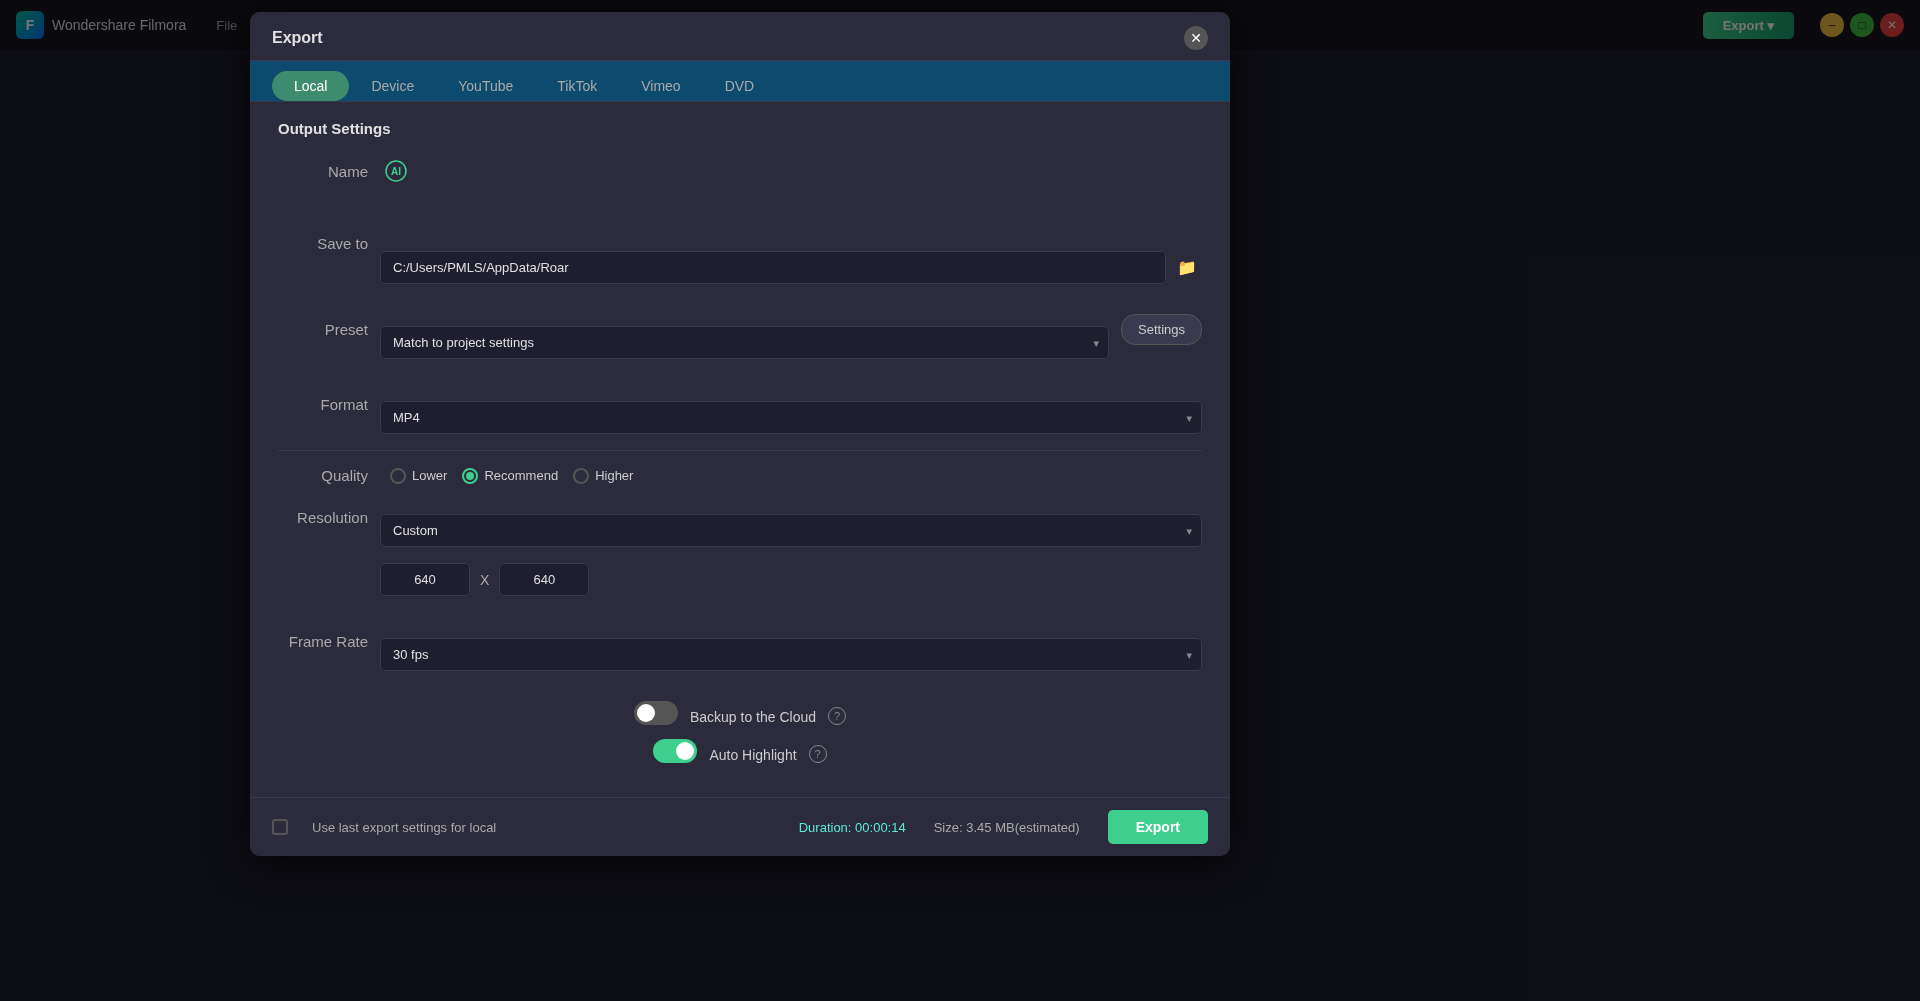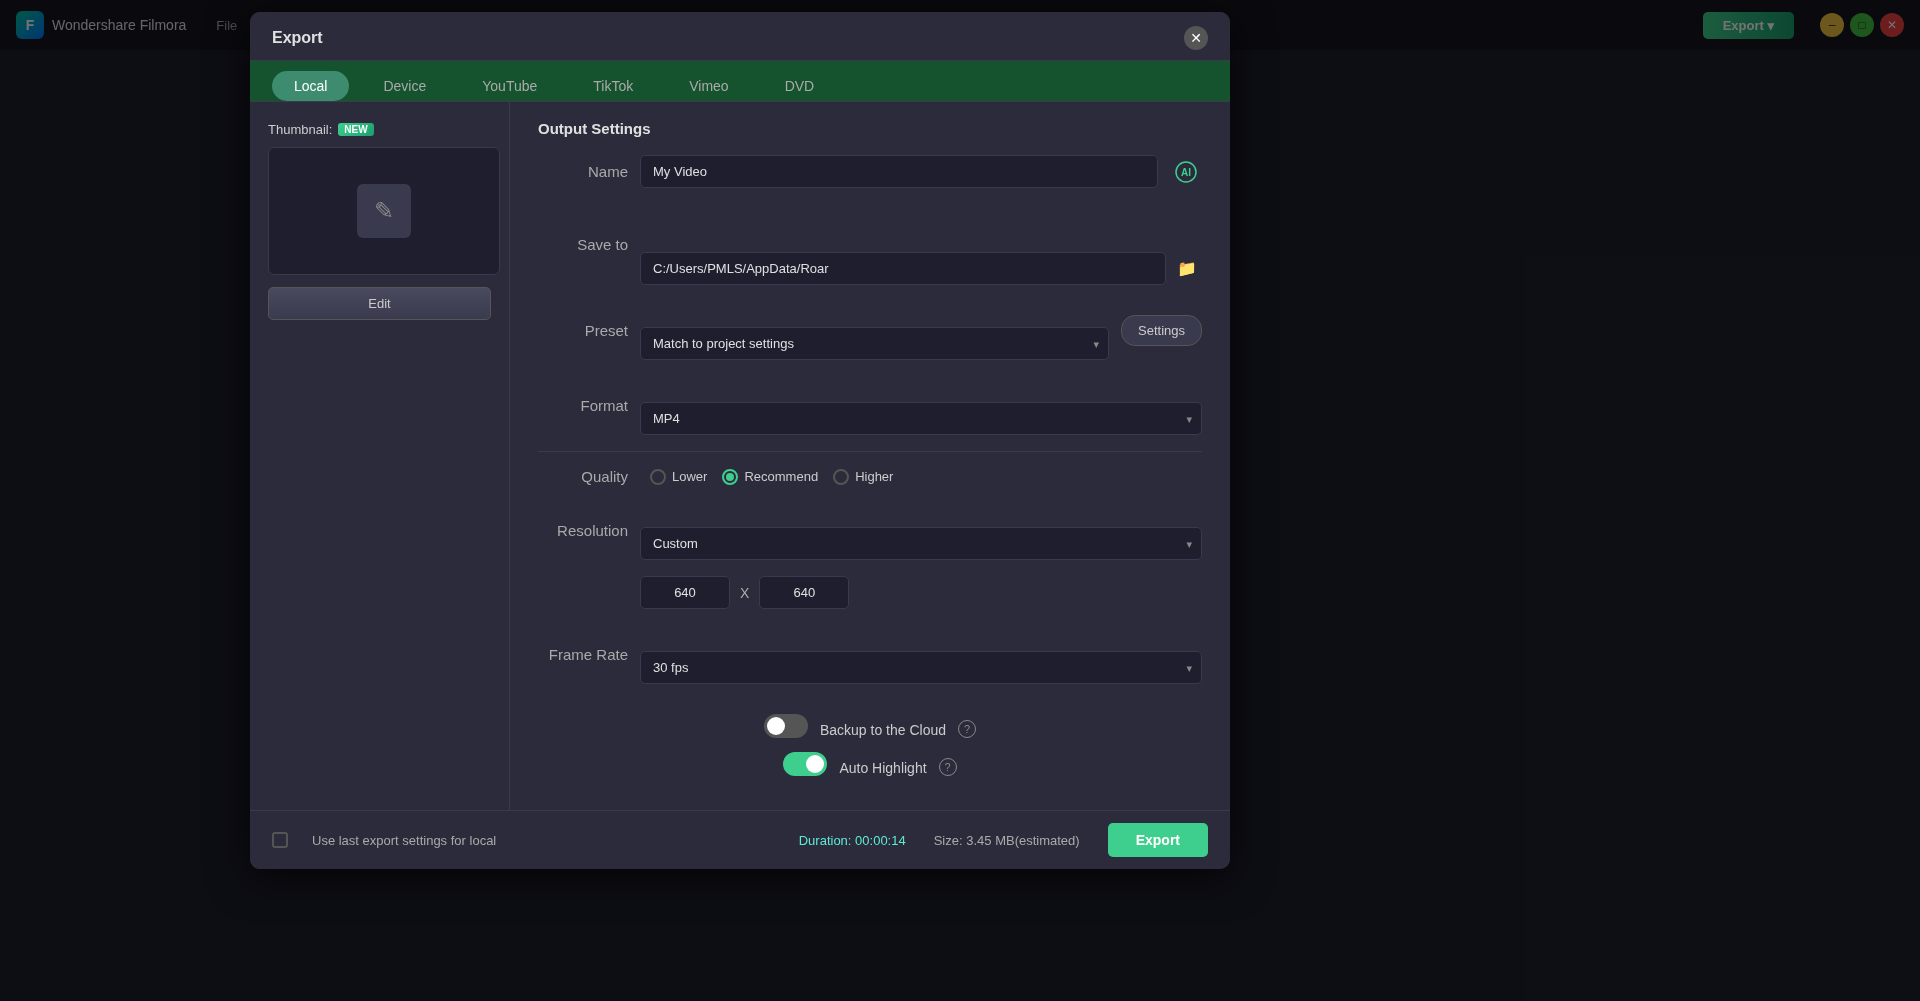--- a/index.html
+++ b/index.html
@@ -65,23 +65,23 @@
       background: #555;
       color: #fff;
       cursor: pointer;
       font-size: 14px;
       display: flex; align-items: center; justify-content: center;
     }
 
     
     .tab-bar {
       display: flex;
-      gap: 12px;
+      gap: 0;
       padding: 10px 22px 0 22px;
-      background: #14532d;
+      background: #0c4a6e;
       border-bottom: 1px solid #3a3a4e;
     }
 
     .tab {
       padding: 7px 22px;
       font-size: 14px;
       color: #aaa;
       cursor: pointer;
       border-radius: 5px 5px 0 0;
       border: none;
@@ -269,21 +269,21 @@
       border: none;
       border-top: 1px solid #3a3a4e;
       margin: 10px 0 16px 0;
     }
 
     
     .quality-row {
       display: flex;
       align-items: center;
       gap: 22px;
-      margin-bottom: 16px;
+      margin-bottom: 4px;
     }
 
     .radio-group {
       display: flex;
       align-items: center;
       gap: 15px;
     }
 
     .radio-option {
       display: flex;
@@ -566,37 +566,26 @@
     <button class="tab active">Local</button>
     <button class="tab">Device</button>
     <button class="tab">YouTube</button>
     <button class="tab">TikTok</button>
     <button class="tab">Vimeo</button>
     <button class="tab">DVD</button>
   </div>
 
   <div class="dialog-body">
 
-    <div class="left-panel">
-      <div class="thumbnail-label">
-        <span>Thumbnail:</span>
-        <span class="new-badge">NEW</span>
-      </div>
-      <div class="thumbnail-box">
-        <div class="thumbnail-icon">✎</div>
-      </div>
-      <button class="edit-btn">Edit</button>
-    </div>
 
     <div class="right-panel">
       <div class="output-title">Output Settings</div>
 
       <div class="form-row">
         <span class="form-label">Name</span>
-        <input class="form-input" type="text" value="My Video" style="">
         <button class="ai-icon-btn" title="AI Name">
           <svg width="22" height="22" viewBox="0 0 22 22">
               <circle cx="11" cy="11" r="10" fill="none" stroke="#3ecf8e" stroke-width="1.5"></circle>
               <text x="11" y="15" text-anchor="middle" fill="#3ecf8e" font-size="10" font-weight="700">AI</text>
             </svg>
         </button>
       </div>
 
       <div class="form-row">
         <span class="form-label">Save to</span>

